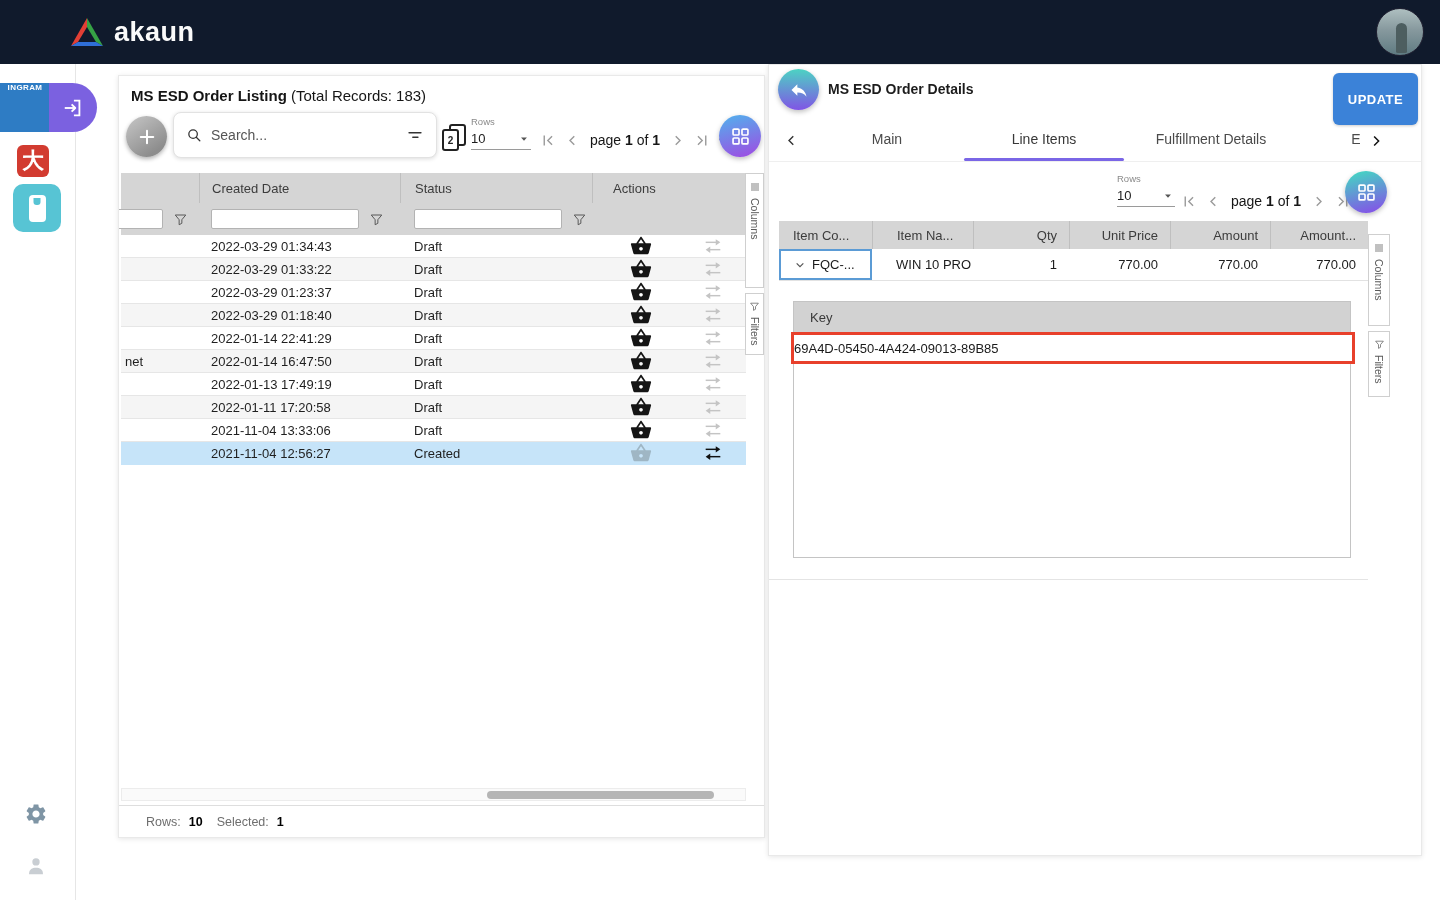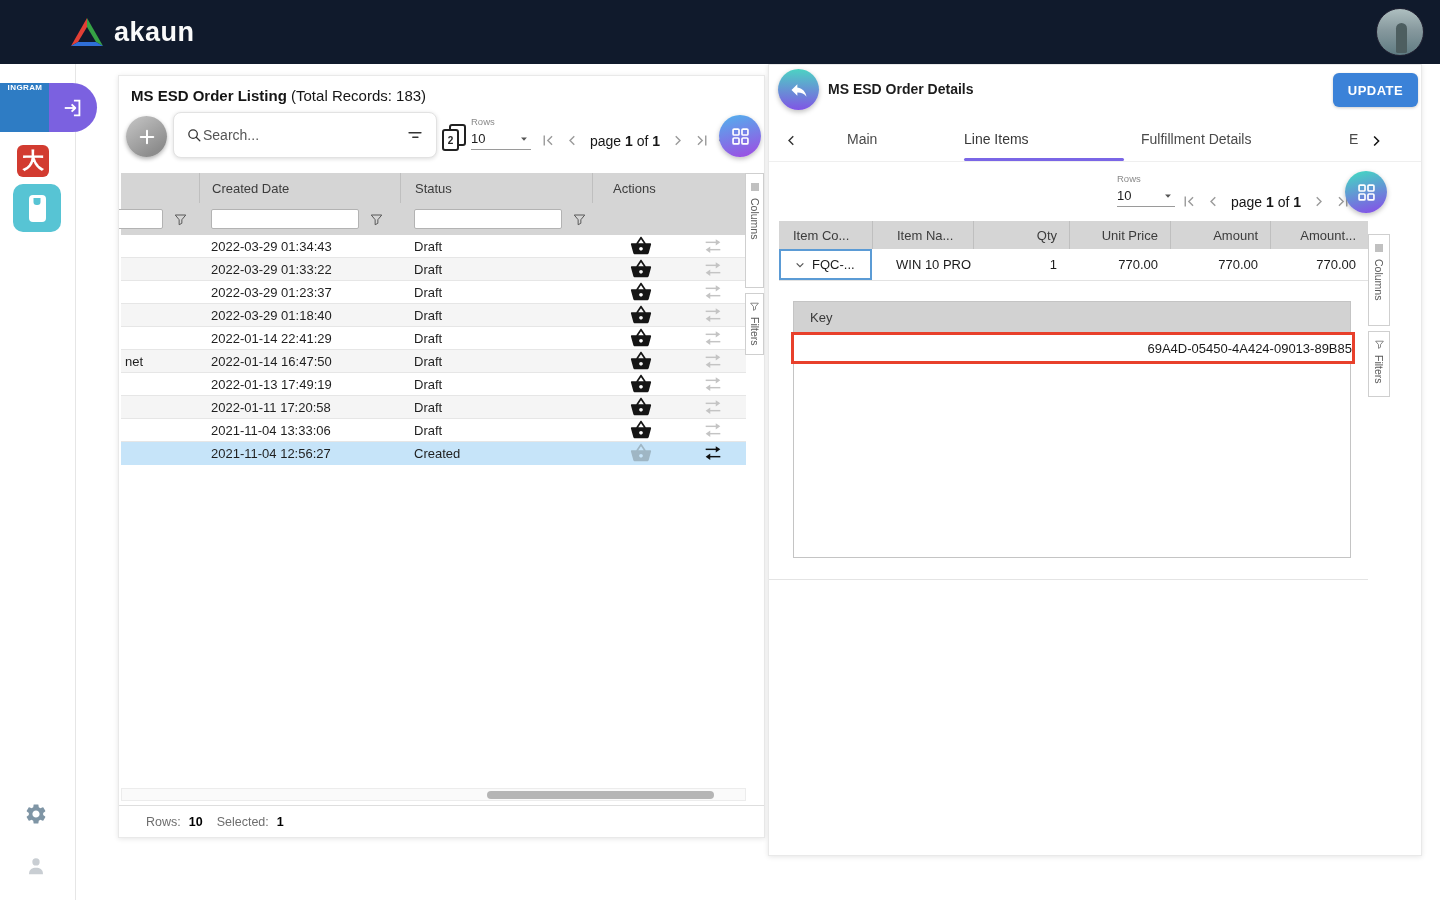--- a/index.html
+++ b/index.html
@@ -30,30 +30,30 @@
   
   .card{position:absolute;background:#fff;border:1px solid #e9e9e9;box-shadow:0 1px 5px rgba(0,0,0,.10)}
   .left-card{left:118px;top:75px;width:647px;height:763px;overflow:hidden}
   .right-card{left:768px;top:64px;width:654px;height:792px;overflow:hidden}
 
   
   .lp-title{position:absolute;left:12px;top:11px;font-size:15px;color:#151515}
   .lp-title b{font-weight:700}
   .btn-round{border-radius:50%;display:flex;align-items:center;justify-content:center;cursor:pointer;border:none}
   .plus-btn{position:absolute;left:7px;top:40px;width:41px;height:41px;background:linear-gradient(145deg,#c7c7c7 0%,#8d8d8d 80%);box-shadow:0 2px 4px rgba(0,0,0,.3)}
-  .search-box{position:absolute;left:54px;top:36px;width:264px;height:46px;background:#fff;border:1px solid #e2e2e2;border-radius:8px;box-shadow:0 1px 4px rgba(0,0,0,.14);display:flex;align-items:center;padding:4px 12px;}
+  .search-box{position:absolute;left:54px;top:36px;width:264px;height:46px;background:#fff;border:1px solid #e2e2e2;border-radius:8px;box-shadow:0 1px 4px rgba(0,0,0,.14);display:flex;align-items:center;padding:4px 12px;gap:8px}
   .search-box input{flex:1;border:none;outline:none;font-size:14px;color:#333;font-family:inherit;background:transparent}
   .search-box input::placeholder{color:#555}
   .pages-ic{position:absolute;left:323px;top:48px;width:26px;height:28px}
   .pages-back{position:absolute;left:7px;top:0;width:17px;height:22px;border:2px solid #222;border-radius:3px;background:#fff}
   .pages-front{position:absolute;left:0;top:5px;width:17px;height:22px;border:2px solid #222;border-radius:3px;background:#fff;display:flex;align-items:center;justify-content:center;font-size:10px;font-weight:700;color:#222}
   .rows-block{position:absolute;left:352px;top:40px;width:60px}
   .rows-label{font-size:9.5px;color:#8a8a8a}
   .rows-select{display:flex;align-items:center;justify-content:space-between;border-bottom:1px solid #9a9a9a;padding:4px 0 3px 0;font-size:13px;color:#1c1c1c;cursor:pointer}
-  .pager{position:absolute;display:flex;align-items:center;gap:7px;color:#9b9b9b}
+  .pager{position:absolute;display:flex;align-items:flex-start;gap:7px;color:#9b9b9b}
   .lp-pager{left:421px;top:56px}
   .pgtxt{font-size:14px;color:#161616;white-space:nowrap;margin:0 2px}
   .pgtxt b{font-weight:700}
   .dots{color:#2b2b2b;font-size:13px;letter-spacing:1px;margin-left:2px;cursor:pointer}
   .grid-btn{position:absolute;width:42px;height:42px;box-shadow:0 2px 5px rgba(0,0,0,.25)}
   .lp-grid{left:600px;top:39px;background:linear-gradient(165deg,#57aaec 8%,#9a51e3 92%)}
   .rp-grid{left:576px;top:106px;background:linear-gradient(165deg,#46d2c4 8%,#8355e6 92%)}
 
   
   .tbl{position:absolute;left:2px;top:97px;width:625px}
@@ -86,23 +86,23 @@
   
   .hscroll{position:absolute;left:2px;top:712px;width:625px;height:13px;background:#fafafa;border:1px solid #ececec}
   .hthumb{position:absolute;left:365px;top:2px;width:227px;height:8px;border-radius:4px;background:#b5b5b5;cursor:grab}
   .lp-footer{position:absolute;left:0;top:729px;width:645px;height:33px;border-top:1px solid #dedede;display:flex;align-items:center;padding-left:27px;font-size:12.5px;gap:8px}
   .muted{color:#6e6e6e}
   .strong{color:#000;font-weight:700}
 
   
   .back-btn{position:absolute;left:9px;top:4px;width:41px;height:41px;background:linear-gradient(180deg,#4cd3c3 0%,#8055e5 100%);box-shadow:0 2px 5px rgba(0,0,0,.25)}
   .rp-title{position:absolute;left:59px;top:16px;font-size:14px;font-weight:600;color:#1c1c1c}
-  .update-btn{position:absolute;left:564px;top:8px;width:85px;height:34px;background:#3b82d8;color:#fff;border:none;border-radius:6px;font-family:inherit;font-size:13px;font-weight:700;letter-spacing:.5px;cursor:pointer;box-shadow:0 1px 3px rgba(0,0,0,.2)}
+  .update-btn{position:absolute;left:564px;top:8px;width:85px;height:52px;background:#3b82d8;color:#fff;border:none;border-radius:6px;font-family:inherit;font-size:13px;font-weight:700;letter-spacing:.5px;cursor:pointer;box-shadow:0 1px 3px rgba(0,0,0,.2)}
   .rp-tabs{position:absolute;left:0;top:54px;width:654px;height:43px;border-bottom:1px solid #efefef}
-  .rtab{position:absolute;top:12px;font-size:14px;color:#4a4a4a;cursor:pointer;}
+  .rtab{position:absolute;top:12px;font-size:14px;color:#4a4a4a;cursor:pointer;text-align:center}
   .rtab.active{color:#383838}
   .tab-underline{position:absolute;left:195px;bottom:0;width:160px;height:3px;background:#7a66e6;border-radius:2px}
   .tab-chev{position:absolute;top:13px;color:#333;cursor:pointer}
   .rp-rows{position:absolute;left:348px;top:108px;width:58px}
   .rp-pager{left:412px;top:128px}
 
   
   .itbl{position:absolute;left:10px;top:156px;width:589px}
   .ihead,.irow{display:flex;align-items:center}
   .ihead{height:28px;background:#d5d5d5;font-size:13px;color:#3c3c3c}
@@ -111,21 +111,21 @@
   .r2{width:96px}.r3{width:101px}.r4{width:100px}.r5{flex:1}
   .num{justify-content:flex-end;padding-right:12px}
   .ihead .r1,.ihead .r2,.ihead .r3,.ihead .r4,.ihead .r5{border-left:1px solid #bfbfbf}
   .irow{height:32px;font-size:13px;color:#1b1b1b;border-bottom:1px solid #e2e2e2;background:#fff}
   .cell-focus{width:93px;height:32px;border:2px solid #5b9bd5;display:flex;align-items:center;background:#fff;padding-left:11px;gap:4px;cursor:pointer}
   .cell-focus .chev{color:#555}
 
   
   .key-panel{position:absolute;left:24px;top:236px;width:558px;height:257px;border:1px solid #c4c4c4;background:#fff}
   .key-head{height:30px;background:#d2d2d2;display:flex;align-items:center;padding-left:16px;font-size:13px;color:#3a3a3a}
-  .key-row{position:absolute;left:-3px;top:30px;width:564px;height:32px;border:3px solid #e8402b;background:#fff;display:flex;align-items:center;justify-content:flex-end;font-size:13px;color:#1a1a1a}
+  .key-row{position:absolute;left:-3px;top:30px;width:564px;height:32px;border:3px solid #e8402b;background:#fff;display:flex;align-items:center;justify-content:flex-start;font-size:13px;color:#1a1a1a}
   .rp-divider{position:absolute;left:0;top:514px;width:599px;height:1px;background:#e4e4e4}
 </style>
 </head>
 <body>
 
 <svg width="0" height="0" style="position:absolute">
   <defs>
     <symbol id="i-search" viewBox="0 0 24 24">
         <circle cx="10" cy="10" r="6" fill="none" stroke="currentColor" stroke-width="1.8"></circle>
         <path d="M14.5 14.5L19.5 19.5" stroke="currentColor" stroke-width="1.8" stroke-linecap="round"></path>

